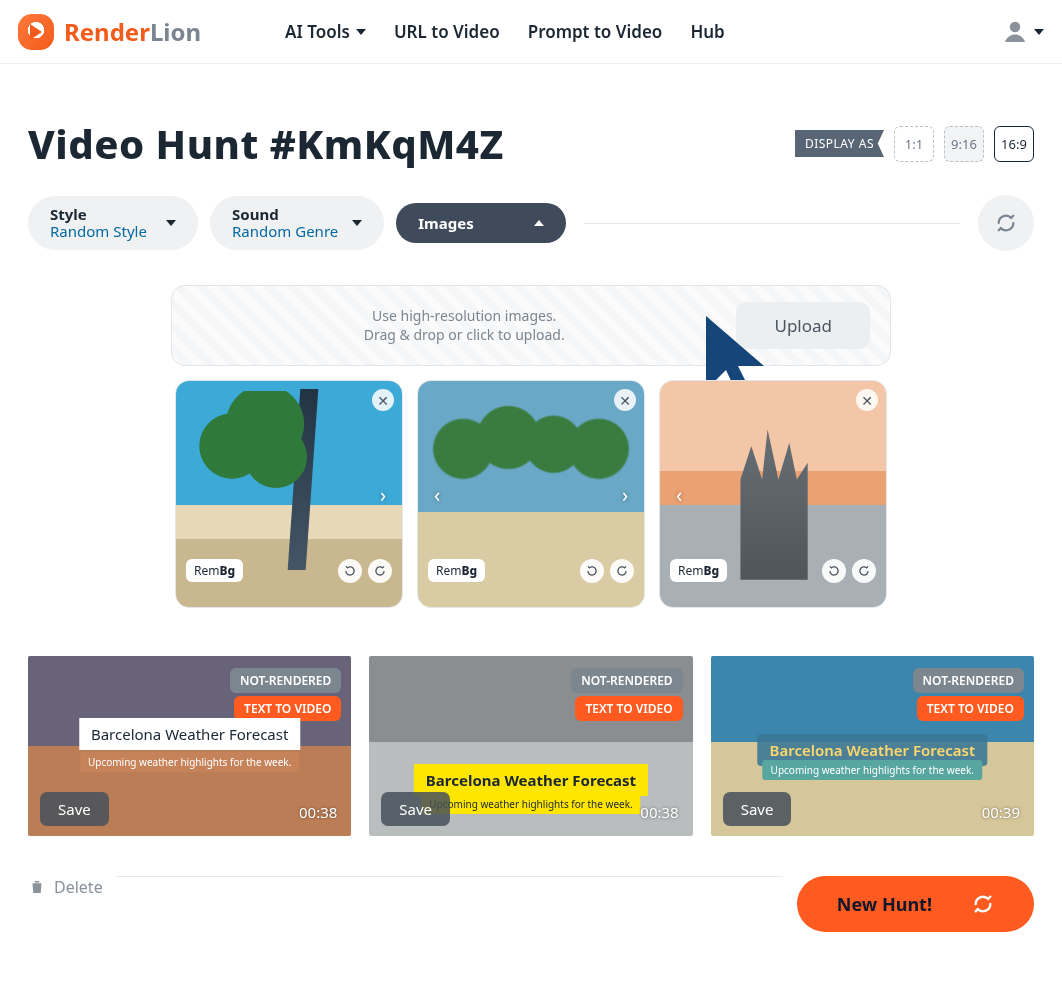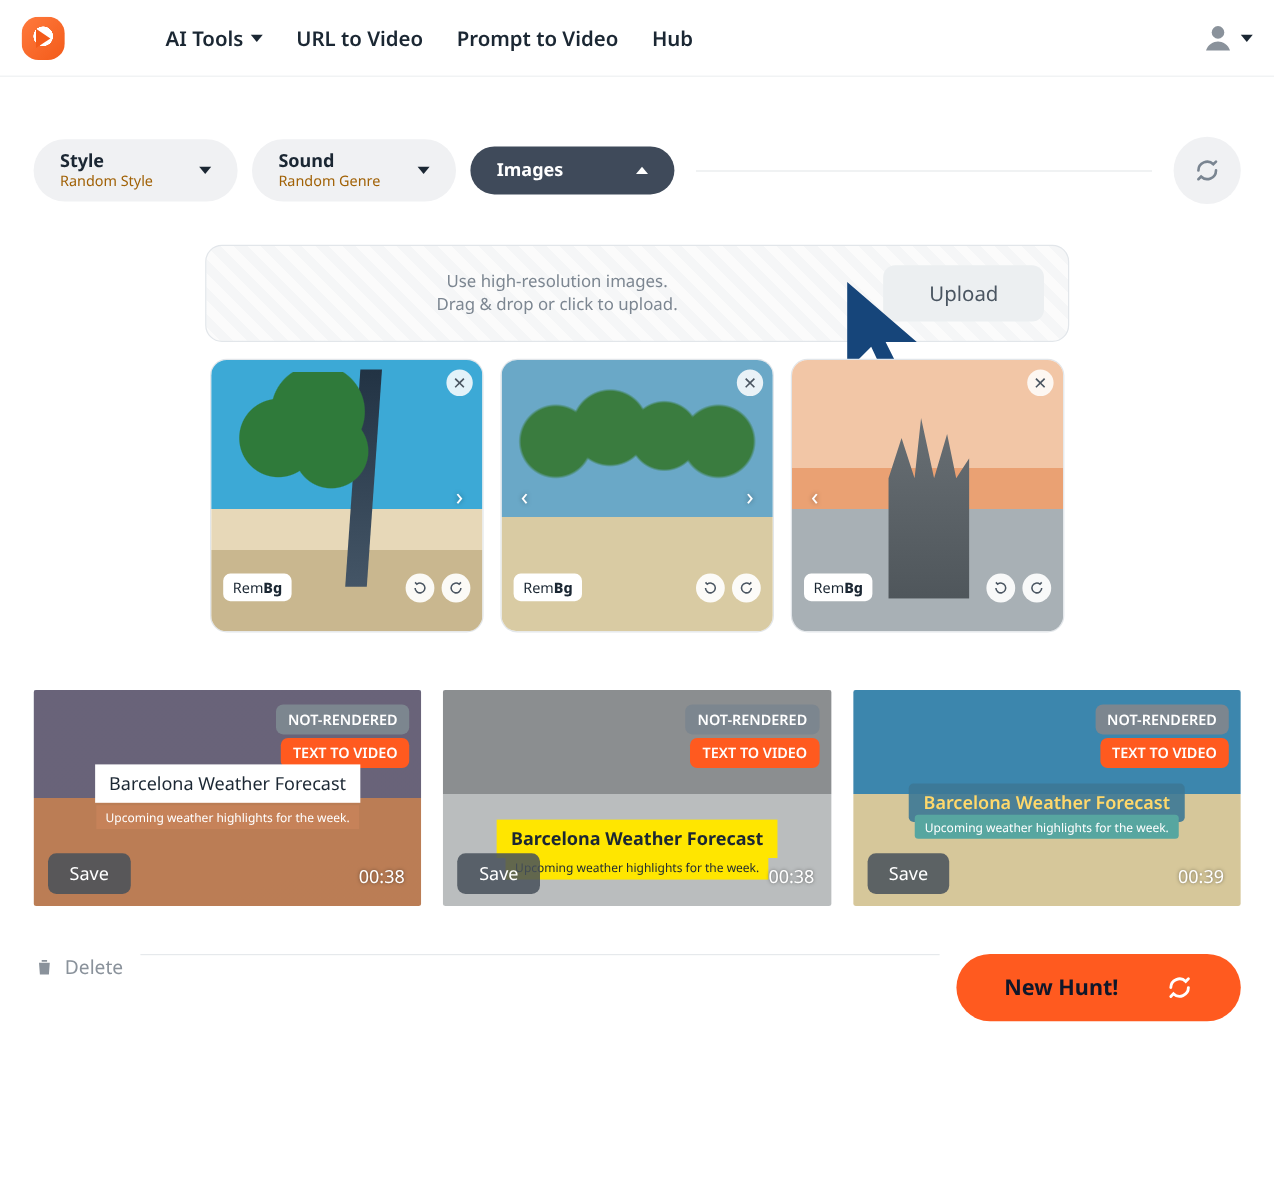--- a/index.html
+++ b/index.html
@@ -33,21 +33,21 @@
   h1{margin:0;font-size:40px;font-weight:800;letter-spacing:.5px}
   .display-as{display:flex;align-items:center;gap:10px}
   .display-as .label{background:#586574;color:#fff;font-size:12px;padding:5px 10px;letter-spacing:.5px;clip-path:polygon(0 0,100% 0,93% 50%,100% 100%,0 100%)}
   .ratio{width:40px;height:36px;border-radius:6px;border:1.6px dashed #b8c0c8;display:flex;align-items:center;justify-content:center;font-size:13px;color:#6b7785;cursor:pointer}
   .ratio.active{border:1.8px solid #1b2733;color:#1b2733;background:#fff}
   .ratio.alt{background:#f1f3f5}
   .controls{display:flex;align-items:center;gap:12px;margin-top:24px}
   .pill{background:#f0f1f3;border-radius:999px;padding:10px 22px;display:flex;align-items:center;gap:14px;min-width:170px;cursor:pointer}
   .pill .col{display:flex;flex-direction:column;line-height:1.15}
   .pill .ttl{font-weight:700;font-size:15px}
-  .pill .sub{font-size:12px;color:#a16207}
+  .pill .sub{font-size:15px;color:#0369a1}
   .pill .chev{margin-left:auto}
   .pill.dark{background:var(--slate);color:#fff}
   .pill.dark .caret-down{border-top-color:#fff;transform:rotate(180deg)}
   .rule{flex:1;height:1px;background:#e6e9ec;margin:0 6px}
   .round-btn{width:56px;height:56px;border-radius:50%;background:#f0f1f3;display:flex;align-items:center;justify-content:center;cursor:pointer}
   .round-btn svg{width:22px;height:22px;stroke:#7a8591;fill:none;stroke-width:2.4}
 
   .uploader{margin:34px auto 0;max-width:720px;border:1px solid #e2e6ea;border-radius:14px;background:repeating-linear-gradient(45deg,#fbfbfb,#fbfbfb 8px,#f5f6f7 8px,#f5f6f7 16px);display:flex;align-items:center;justify-content:space-between;padding:16px 20px;position:relative}
   .uploader .txt{color:#7c8691;font-size:14px;text-align:center;flex:1}
   .uploader .txt div{line-height:1.35}
@@ -107,20 +107,21 @@
   .footer-row .line{flex:1;height:1px;background:#e6e9ec}
   .newhunt{background:var(--orange-bright);color:#0f172a;border-radius:999px;padding:16px 40px;display:flex;align-items:center;gap:40px;font-size:18px;font-weight:700;cursor:pointer}
   .newhunt svg{width:22px;height:22px;stroke:#fff;fill:none;stroke-width:2.6}
 </style>
 </head>
 <body>
 
 <header class="nav">
   <div class="logo">
     <span class="mark"></span>
+    <span><span class="word1">Render</span><span class="word2">Lion</span></span>
   </div>
   <nav class="main">
     <div class="item">
       <span>AI Tools</span>
       <span class="caret-down"></span>
     </div>
     <div class="item">
         <span>URL to Video</span>
       </div>
     <div class="item">
@@ -134,20 +135,29 @@
   <div class="avatar">
     <svg viewBox="0 0 24 24">
         <circle cx="12" cy="8" r="4.2"></circle>
         <path d="M4 20c1.2-4 5-6 8-6s6.8 2 8 6z"></path>
       </svg>
     <span class="caret-down"></span>
   </div>
 </header>
 
 <main>
+  <div class="titlebar">
+    <h1>Video Hunt #KmKqM4Z</h1>
+    <div class="display-as">
+      <span class="label">DISPLAY AS</span>
+      <span class="ratio">1:1</span>
+      <span class="ratio alt">9:16</span>
+      <span class="ratio active">16:9</span>
+    </div>
+  </div>
 
   <div class="controls">
     <div class="pill">
       <div class="col">
         <span class="ttl">Style</span>
         <span class="sub">Random Style</span>
       </div>
       <span class="chev caret-down"></span>
     </div>
     <div class="pill">

